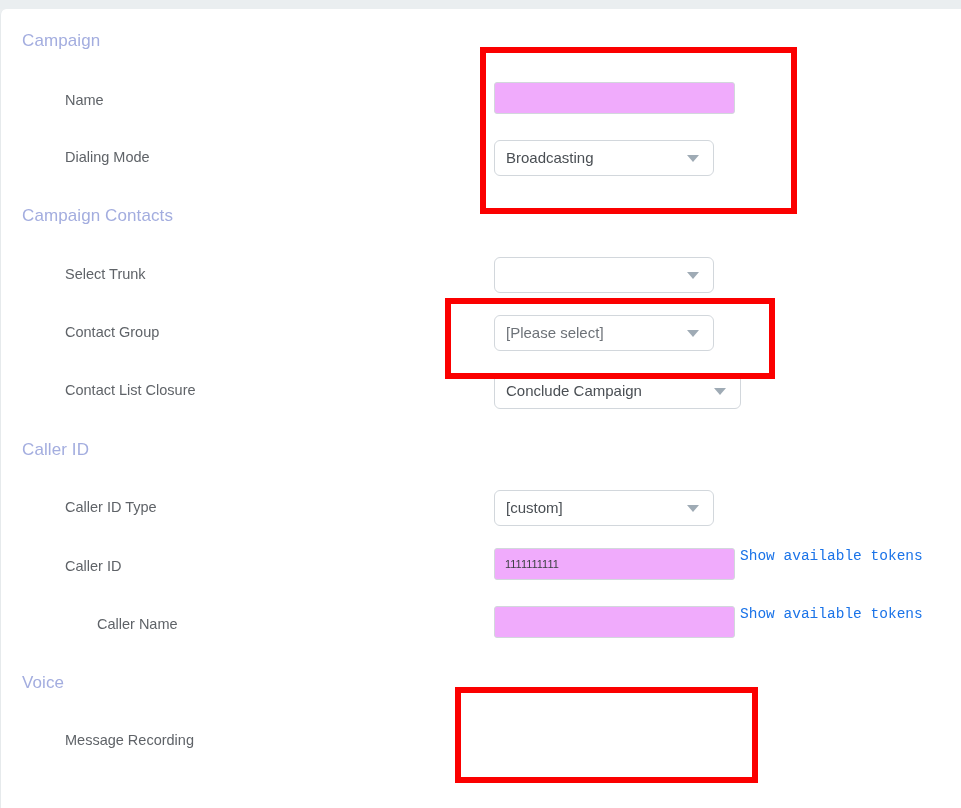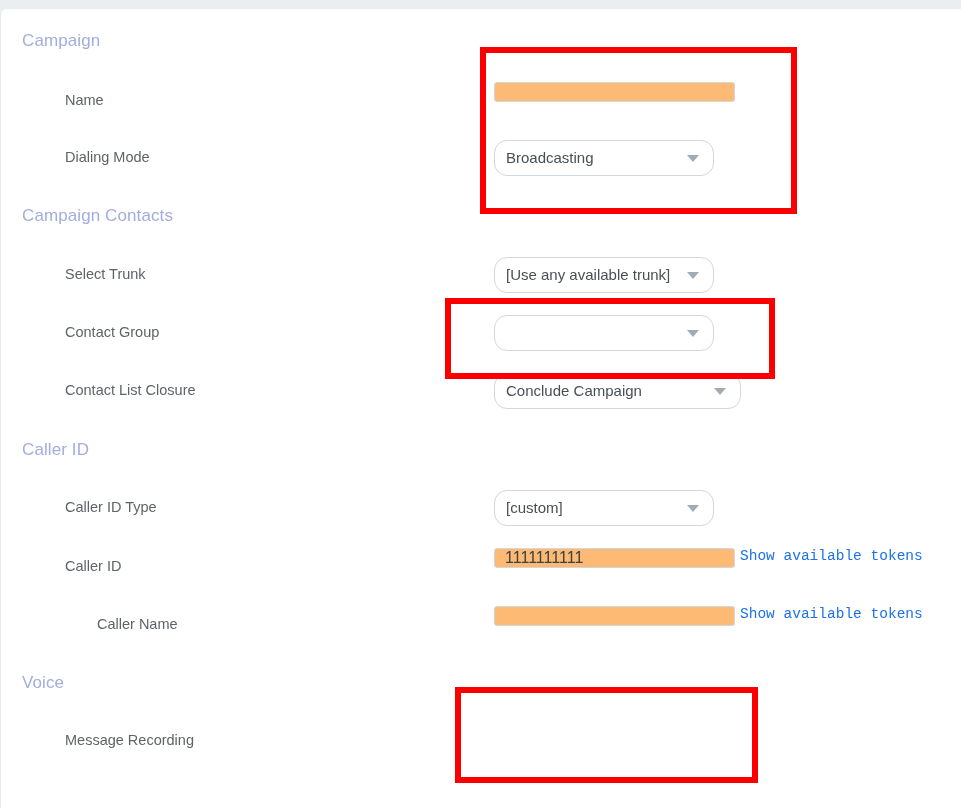--- a/index.html
+++ b/index.html
@@ -57,39 +57,39 @@
     position: absolute;
     left: 65px;
     font-size: 14.5px;
     color: #5f6368;
     white-space: nowrap;
   }
 
   .text-input {
     position: absolute;
     box-sizing: border-box;
-    height: 20px;
-    background: #fdba74;
+    height: 32px;
+    background: #f0abfc;
     border: 1px solid #d2d7dc;
     border-radius: 3px;
     font-family: "Liberation Sans", sans-serif;
-    font-size: 16px;
+    font-size: 11px;
     color: #3c4043;
     padding: 0 10px;
     line-height: 34px;
     outline: none;
   }
 
   .select-box {
     position: absolute;
     box-sizing: border-box;
     height: 36px;
     background: #ffffff;
     border: 1px solid #d2d7dc;
-    border-radius: 13px;
+    border-radius: 6px;
     cursor: pointer;
   }
   .select-box .sel-text {
     position: absolute;
     left: 11px;
     top: 0;
     height: 34px;
     line-height: 34px;
     font-size: 15px;
     color: #4a4f54;
@@ -142,26 +142,26 @@
   <div class="field-label" style="top:149px;">Dialing Mode</div>
   <div class="select-box" style="left:494px; top:140px; width:220px;">
     <span class="sel-text">Broadcasting</span>
     <span class="caret"></span>
   </div>
 
   <div class="section-title" style="top:206px;">Campaign Contacts</div>
 
   <div class="field-label" style="top:266px;">Select Trunk</div>
   <div class="select-box" style="left:494px; top:257px; width:220px;">
-    <span class="sel-text">[Use any available trunk]</span>
     <span class="caret"></span>
   </div>
 
   <div class="field-label" style="top:324px;">Contact Group</div>
   <div class="select-box muted" style="left:494px; top:315px; width:220px;">
+    <span class="sel-text">[Please select]</span>
     <span class="caret"></span>
   </div>
 
   <div class="field-label" style="top:382px;">Contact List Closure</div>
   <div class="select-box" style="left:494px; top:373px; width:247px;">
     <span class="sel-text">Conclude Campaign</span>
     <span class="caret"></span>
   </div>
 
   <div class="section-title" style="top:440px;">Caller ID</div>

